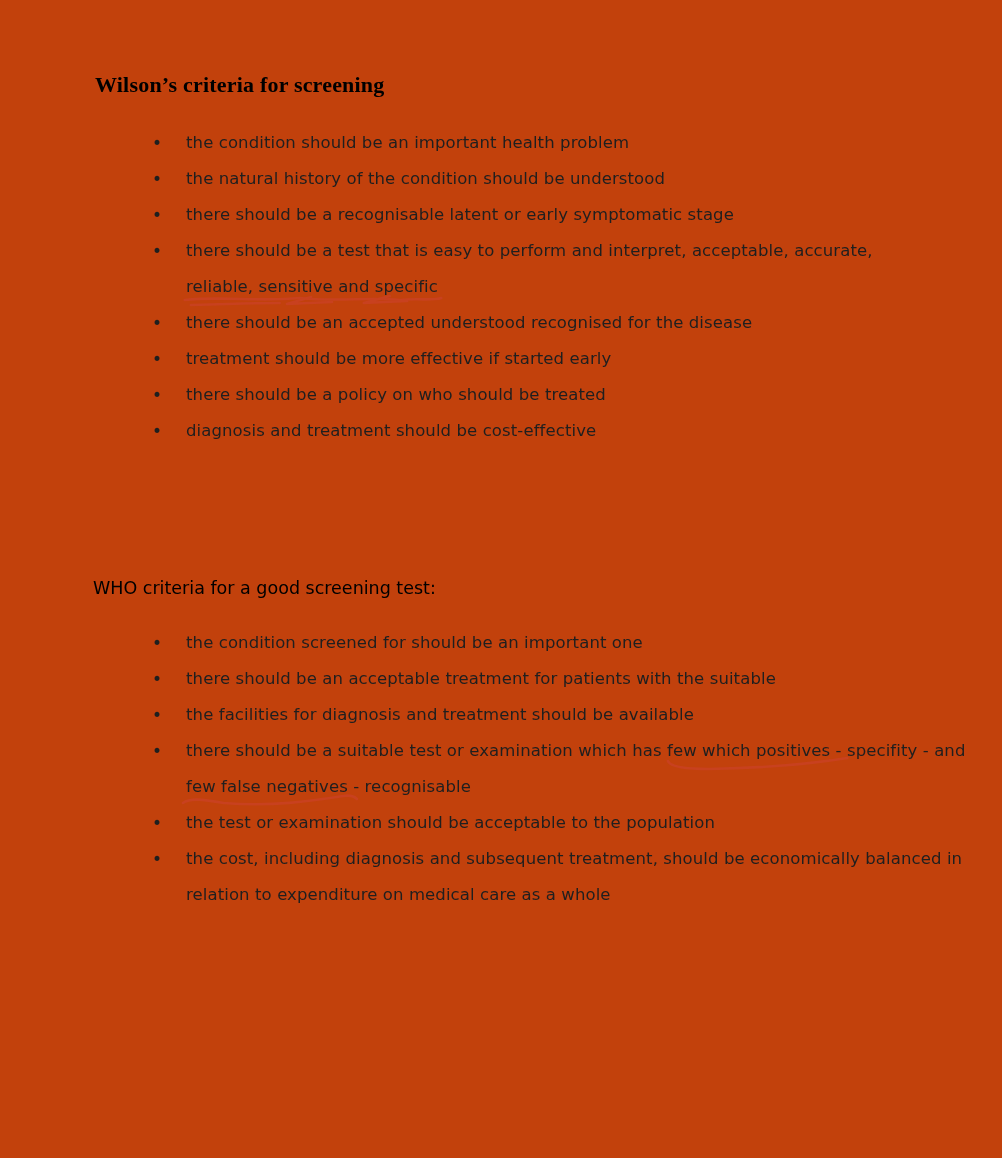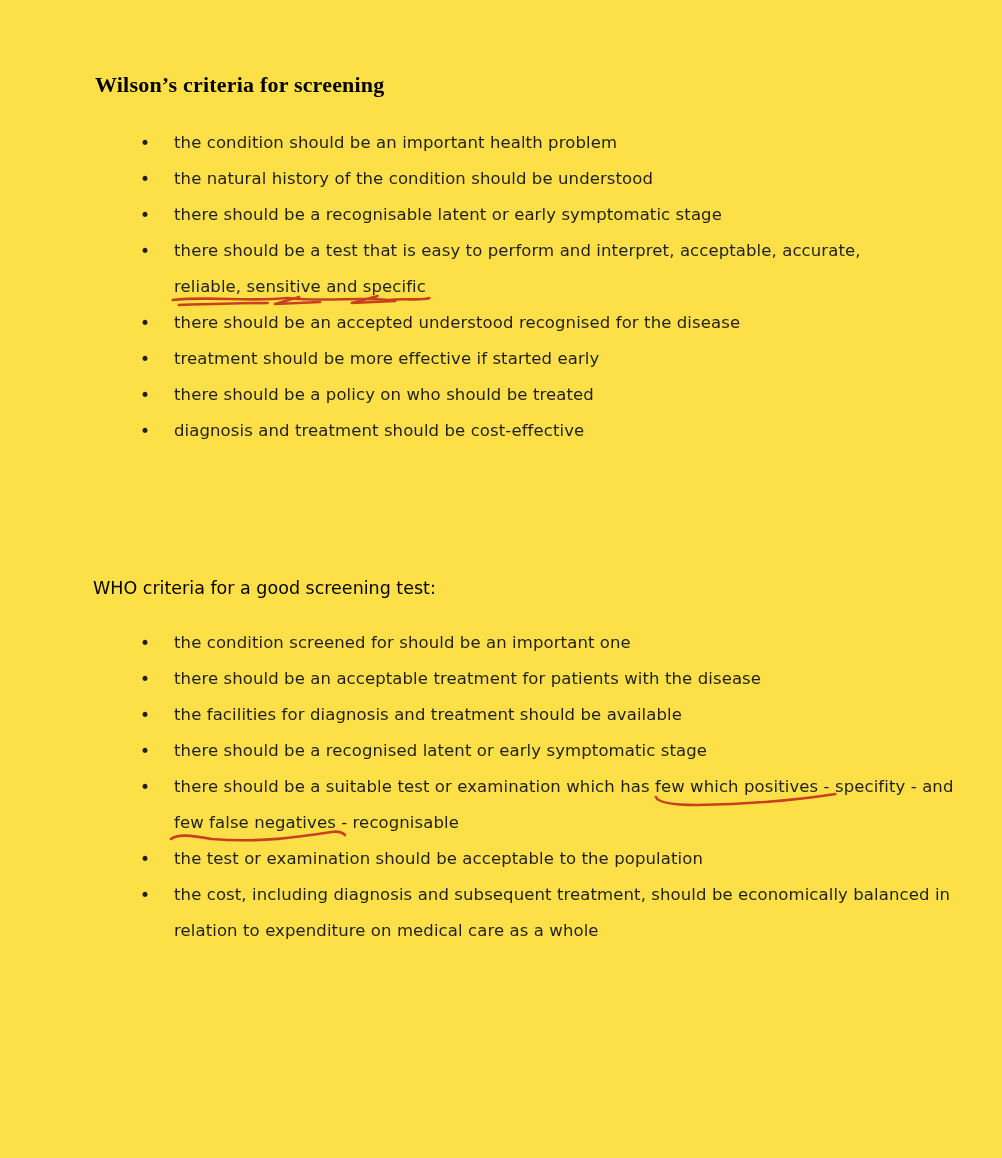--- a/index.html
+++ b/index.html
@@ -1,37 +1,37 @@
 <!DOCTYPE html>
 <html><head>
 <meta charset="utf-8">
 <style>
   * { margin:0; padding:0; box-sizing:border-box; }
   html,body { background:#ffffff; }
   .page {
     position:relative;
     width:1002px; height:1158px;
-    background:#fde047;
+    background:#c2410c;
     overflow:hidden;
     font-family:"DejaVu Sans", sans-serif;
   }
   .h-wilson {
     position:absolute; left:95px; top:71px;
     font-family:"Liberation Serif", serif;
     font-weight:bold; font-size:22px; line-height:28px;
     color:#000000; letter-spacing:0.2px;
   }
   .h-who {
     position:absolute; left:93px; top:576px;
     font-family:"DejaVu Sans", sans-serif;
     font-weight:normal; font-size:17.5px; line-height:24px;
     color:#000000;
   }
   ul.bullets {
-    position:absolute; left:174px; width:795px;
+    position:absolute; left:186px; width:795px;
     list-style:none;
     font-size:16.5px; line-height:36px;
     color:#1f1f1f;
     letter-spacing:0.1px;
   }
   .list-wilson { top:125px; }
   .list-who    { top:625px; }
   ul.bullets li { position:relative; }
   ul.bullets li::before {
     content:"\2022";
@@ -70,23 +70,22 @@
     <li><span>there should be an accepted understood recognised for the disease</span></li>
     <li><span>treatment should be more effective if started early</span></li>
     <li><span>there should be a policy on who should be treated</span></li>
     <li><span>diagnosis and treatment should be cost-effective</span></li>
   </ul>
 
   <h2 class="h-who">WHO criteria for a good screening test:</h2>
 
   <ul class="bullets list-who">
     <li><span>the condition screened for should be an important one</span></li>
-    <li><span>there should be an acceptable treatment for patients with the disease</span></li>
+    <li><span>there should be an acceptable treatment for patients with the suitable</span></li>
     <li><span>the facilities for diagnosis and treatment should be available</span></li>
-    <li><span>there should be a recognised latent or early symptomatic stage</span></li>
     <li><span>there should be a suitable test or examination which has </span><span class="u-wrap"><svg class="swoosh-1" viewBox="0 0 190 16" preserveAspectRatio="none" stroke="#c8411f">
             <path d="M3,5 C5,10 18,13 45,13 C100,12 155,7 187,2"></path>
           </svg><span>few which positives</span></span><span> - specifity - and </span><span class="u-wrap"><svg class="swoosh-2" viewBox="0 0 185 16" preserveAspectRatio="none" stroke="#c8411f">
             <path d="M3,11 C10,6 22,7 45,11 C95,15 135,9 168,4 C175,3 180,5 182,7"></path>
           </svg><span>few false negatives</span></span><span> - recognisable</span></li>
     <li><span>the test or examination should be acceptable to the population</span></li>
     <li><span>the cost, including diagnosis and subsequent treatment, should be economically balanced in relation to expenditure on medical care as a whole</span></li>
   </ul>
 
 </div>

